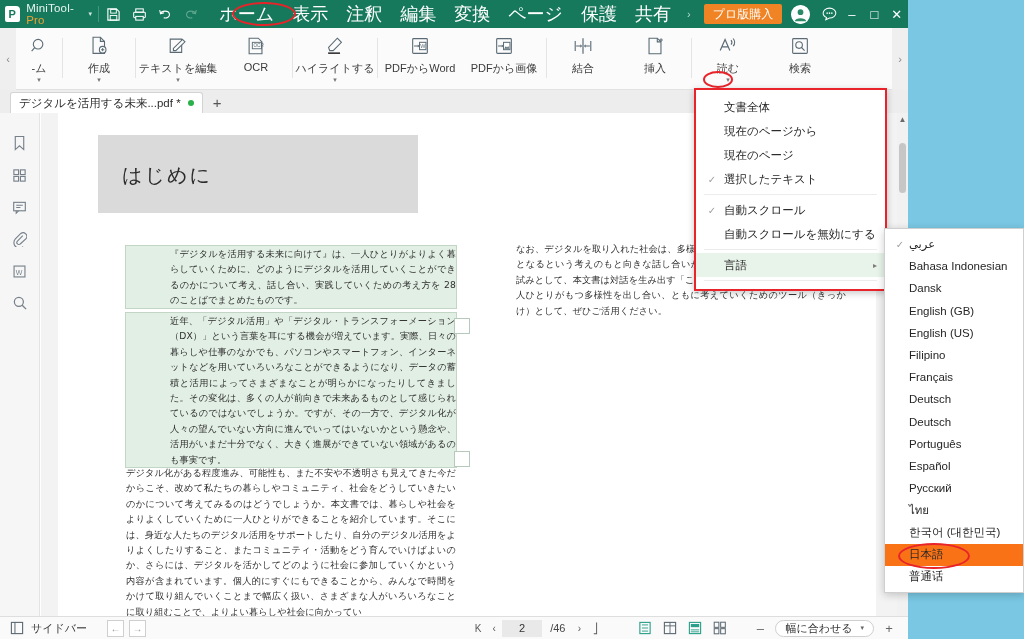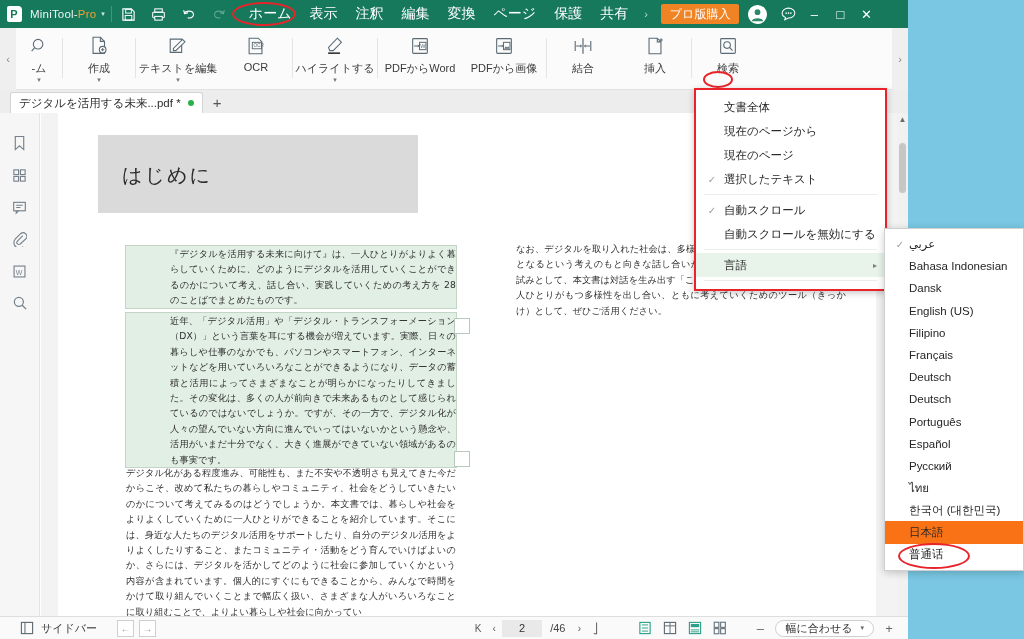--- a/index.html
+++ b/index.html
@@ -31,21 +31,21 @@
     position:relative;
   }
   .brand { font-size:11.5px; margin-left:2px; letter-spacing:.2px; color:#eaf5f1;}
   .brand .pro { color:#f0a030; }
   .caret-sm { font-size:7px; margin:0 6px 0 5px; color:#cfe6dd; }
   .tsep { width:1px; height:16px; background:#3f977c; margin-right:2px;}
   .ticon { width:30px; height:28px; display:flex; align-items:center; justify-content:center; cursor:default;}
   .ticon svg { display:block; }
   .menu-item {
     height:28px; padding:0 9px; display:flex; align-items:center;
-    font-size:14px; color:#ffffff; position:relative; white-space:nowrap;
+    font-size:18px; color:#ffffff; position:relative; white-space:nowrap;
   }
   .menu-item.first { margin-left:6px; }
   .ellipse-red {
     position:absolute; border:2.5px solid #e8242a; border-radius:50%;
     pointer-events:none;
   }
   #home-ellipse { left:232px; top:2px; width:64px; height:24px; }
   .buy-btn {
     background:#f08324; color:#fff; font-size:12px; height:20px;
     padding:0 9px; display:flex; align-items:center; border-radius:2px;
@@ -369,20 +369,30 @@
           <svg width="22" height="22" viewBox="0 0 24 24">
               <path d="M5.5 3.5h9l4 4v13h-13z" fill="none" stroke="#5b6b75" stroke-width="1.2"></path>
               <path d="M14.5 3.5v4h4" fill="none" stroke="#5b6b75" stroke-width="1.2"></path>
               <path d="M18.6 3.5v4M16.6 5.5h4" stroke="#5b6b75" stroke-width="1.1"></path>
             </svg>
         </div>
         <div class="lb">挿入</div>
       </div>
       <div class="rsep"></div>
 
+      <div class="rb">
+        <div class="ic">
+          <svg width="22" height="22" viewBox="0 0 24 24">
+              <path d="M3.5 17 L8.8 5 L14 17 M5.8 13h6" stroke="#5b6b75" stroke-width="1.3" fill="none"></path>
+              <path d="M15.3 5.6a4 4 0 0 1 0 5M17.6 3.8a6.6 6.6 0 0 1 0 8.4" stroke="#5b6b75" stroke-width="1.2" fill="none"></path>
+            </svg>
+        </div>
+        <div class="lb">読む</div>
+        <div class="dd">▾</div>
+      </div>
 
       <div class="rb">
         <div class="ic">
           <svg width="22" height="22" viewBox="0 0 24 24">
               <rect x="4" y="4" width="16" height="16" rx="1" fill="none" stroke="#5b6b75" stroke-width="1.2"></rect>
               <circle cx="11" cy="11" r="3.6" fill="none" stroke="#5b6b75" stroke-width="1.2"></circle>
               <path d="M13.8 13.8 17 17" stroke="#5b6b75" stroke-width="1.3"></path>
             </svg>
         </div>
         <div class="lb">検索</div>
@@ -457,21 +467,21 @@
       <div class="selcorner" style="left:396px; top:338px;"></div>
     </div>
   </div>
 
   <div class="vscroll">
     <div class="up">▲</div>
     <div class="thumb"></div>
   </div>
 
   <div class="status">
-    <div style="display:flex;align-items:center;margin-left:20px;">
+    <div style="display:flex;align-items:center;margin-left:10px;">
       <span class="stbtn">
         <svg width="14" height="14" viewBox="0 0 15 15">
             <rect x="1.5" y="1.5" width="12" height="12" fill="none" stroke="#5d6a74" stroke-width="1.2"></rect>
             <path d="M5.3 1.5v12" stroke="#5d6a74" stroke-width="1.1"></path>
           </svg>
       </span>
       <span style="margin-left:7px">サイドバー</span>
     </div>
     <div class="pg-arrow" style="margin-left:20px">←</div>
     <div class="pg-arrow">→</div>
@@ -569,20 +579,24 @@
   <div class="li2">
     <span class="chk"></span>
     <span>Bahasa Indonesian</span>
   </div>
   <div class="li2">
     <span class="chk"></span>
     <span>Dansk</span>
   </div>
   <div class="li2">
     <span class="chk"></span>
+    <span>English (GB)</span>
+  </div>
+  <div class="li2">
+    <span class="chk"></span>
     <span>English (US)</span>
   </div>
   <div class="li2">
     <span class="chk"></span>
     <span>Filipino</span>
   </div>
   <div class="li2">
     <span class="chk"></span>
     <span>Français</span>
   </div>

